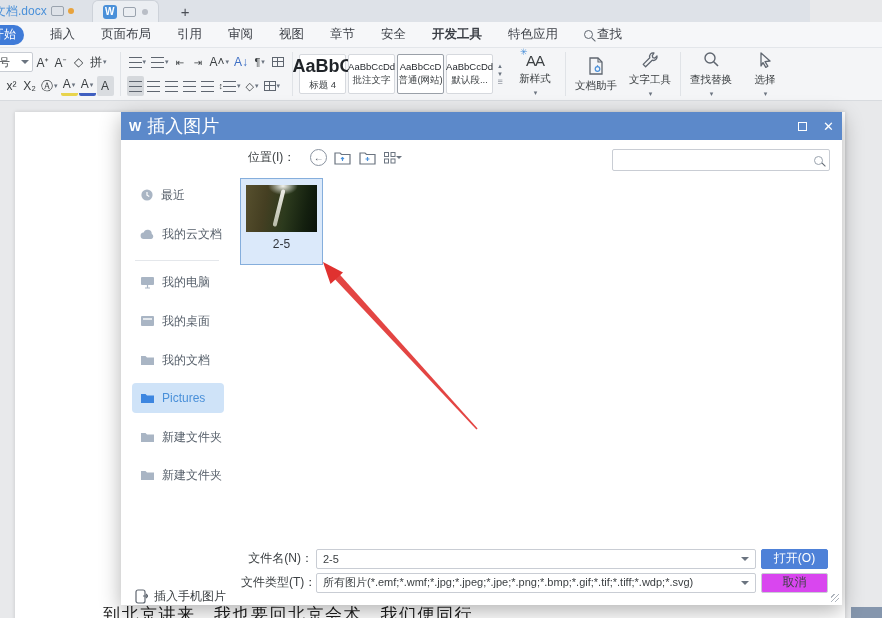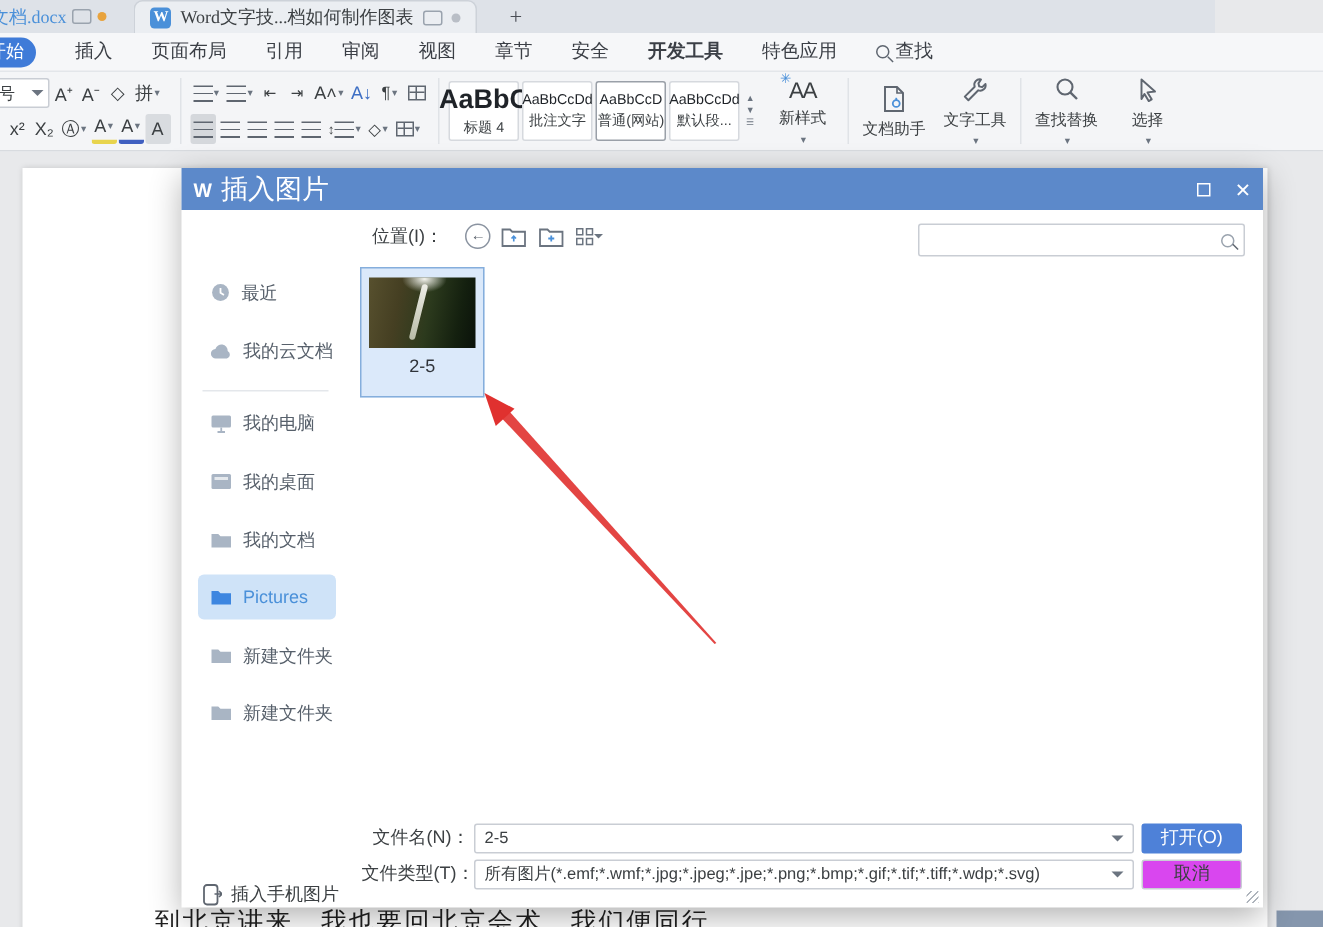--- a/index.html
+++ b/index.html
@@ -1,19 +1,19 @@
 <!DOCTYPE html>
 <html><head>
 <meta charset="utf-8">
 <style>
   * { margin:0; padding:0; box-sizing:border-box; }
   html,body { width:882px; height:618px; overflow:hidden; font-family:"Liberation Sans",sans-serif; background:#E8E9EB; position:relative; }
 
   
-  .tabbar { position:absolute; left:0; top:0; width:810px; height:22px; background:#DEE2E8; display:flex; align-items:flex-end;font-family:Liberation Serif, serif; }
+  .tabbar { position:absolute; left:0; top:0; width:810px; height:22px; background:#DEE2E8; display:flex; align-items:flex-end; }
   .tab1 { display:flex; align-items:center; gap:4px; height:22px; padding:0 6px 0 0; margin-left:-6px; }
   .tab1 .tlabel { color:#4A90D9; font-size:12px; }
   .mini-monitor { width:13px; height:10px; border:1.2px solid #9AA3AE; border-radius:2px; display:inline-block; }
   .dot { width:6px; height:6px; border-radius:50%; display:inline-block; }
   .dot.orange { background:#E8A33D; }
   .dot.grey { background:#B9BEC6; }
   .tab-active { display:flex; align-items:center; gap:6px; height:22px; margin-left:12px; padding:0 10px; background:#EBEEF2; border:1px solid #CDD2D9; border-bottom:none; border-radius:6px 6px 0 0; }
   .wbadge { width:14px; height:14px; background:#4A90D9; color:#fff; border-radius:3px; font-size:10px; font-weight:bold; display:flex; align-items:center; justify-content:center; }
   .tab-active .tlabel { color:#3C4043; font-size:12px; }
   .newtab { margin-left:14px; font-size:15px; color:#4A4E55; padding:0 8px; line-height:20px; }
@@ -114,21 +114,20 @@
 <body>
 
 <div class="tabbar">
   <div class="tab1">
     <span class="tlabel">文档.docx</span>
     <span class="mini-monitor"></span>
     <span class="dot orange"></span>
   </div>
   <div class="tab-active">
     <span class="wbadge">W</span>
-    <span class="tlabel">Word文字技...档如何制作图表</span>
     <span class="mini-monitor"></span>
     <span class="dot grey"></span>
   </div>
   <div class="newtab">+</div>
 </div>
 
 <div class="menubar">
   <div class="start-pill">开始</div>
   <span class="menu-item">插入</span>
   <span class="menu-item">页面布局</span>

